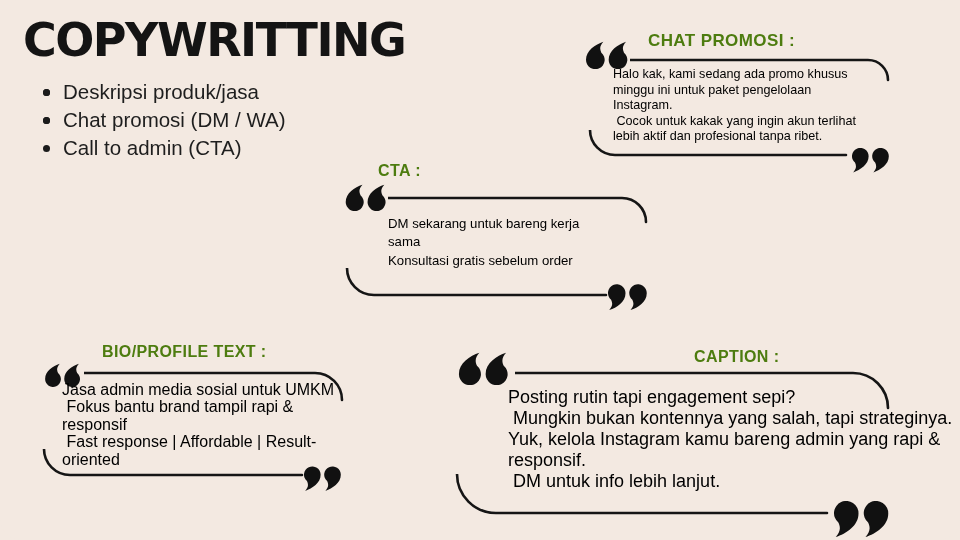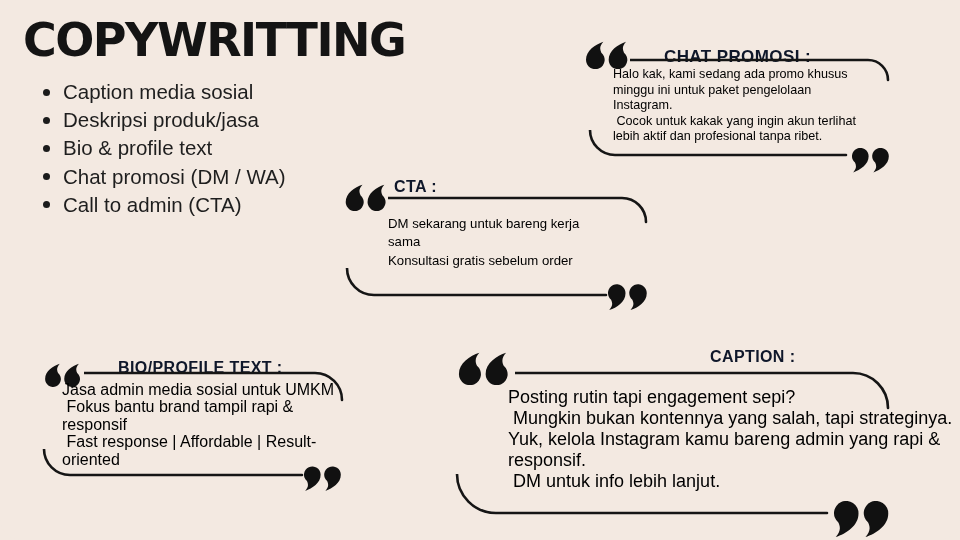--- a/index.html
+++ b/index.html
@@ -47,58 +47,58 @@
     left: 5px; top: 10.5px;
     width: 7px; height: 7px;
     border-radius: 50%;
     background: #1b1b1b;
   }
 
   .section-heading {
     font-weight: bold;
     font-size: 16px;
     letter-spacing: 0.4px;
-    color: #0f172a;
-    margin: 16px;
+    color: #4d7c0f;
+    margin: 0;
     white-space: nowrap;
   }
   .quote-body {
     white-space: pre-wrap;
     color: #000000;
     margin: 0;
   }
   .chat-heading   { left: 648px; top: 31px; font-size: 17px; }
   .chat-body      { left: 613px; top: 67px;  font-size: 12.6px; line-height: 15.5px; }
   .cta-heading    { left: 378px; top: 162px; }
   .cta-body       { left: 388px; top: 215px; font-size: 13.2px; line-height: 18.4px; }
   .bio-heading    { left: 102px; top: 343px; }
   .bio-body       { left: 62px;  top: 381px; font-size: 16px; line-height: 17.4px; }
-  .caption-heading{ left: 694px; top: 332px; }
+  .caption-heading{ left: 694px; top: 348px; }
   .caption-body   { left: 508px; top: 387px; font-size: 18px; line-height: 21px; }
 
   .frame-line { display: block; }
   .frame-line path {
     fill: none;
     stroke: #151515;
     stroke-width: 2.6;
     stroke-linecap: round;
   }
   .quote-icon path { fill: #111111; stroke: none; }
 </style>
 </head>
 <body>
 
 <div class="slide">
 
   <h1 class="abs title">COPYWRITTING</h1>
 
   <ul class="abs bullets">
-    <li><span class="dot"></span><span>Caption media sosial</span></li>
+    <li><span class="dot"></span></li>
     <li><span class="dot"></span><span>Deskripsi produk/jasa</span></li>
-    <li><span class="dot"></span><span>Bio &amp; profile text</span></li>
+    <li><span class="dot"></span></li>
     <li><span class="dot"></span><span>Chat promosi (DM / WA)</span></li>
     <li><span class="dot"></span><span>Call to admin (CTA)</span></li>
   </ul>
 
   <div>
     <h2 class="abs section-heading chat-heading">CHAT PROMOSI :</h2>
 
     <svg class="abs quote-icon" style="left:584px; top:41px;" width="44" height="28" viewBox="0 0 64 42">
       <g transform="rotate(180 32 21)">
         <path d="M28 14 A14 14 0 1 0 5 24.5 C8 31 7 35 2 41 C14 37 28 28 28 14 Z"></path>

